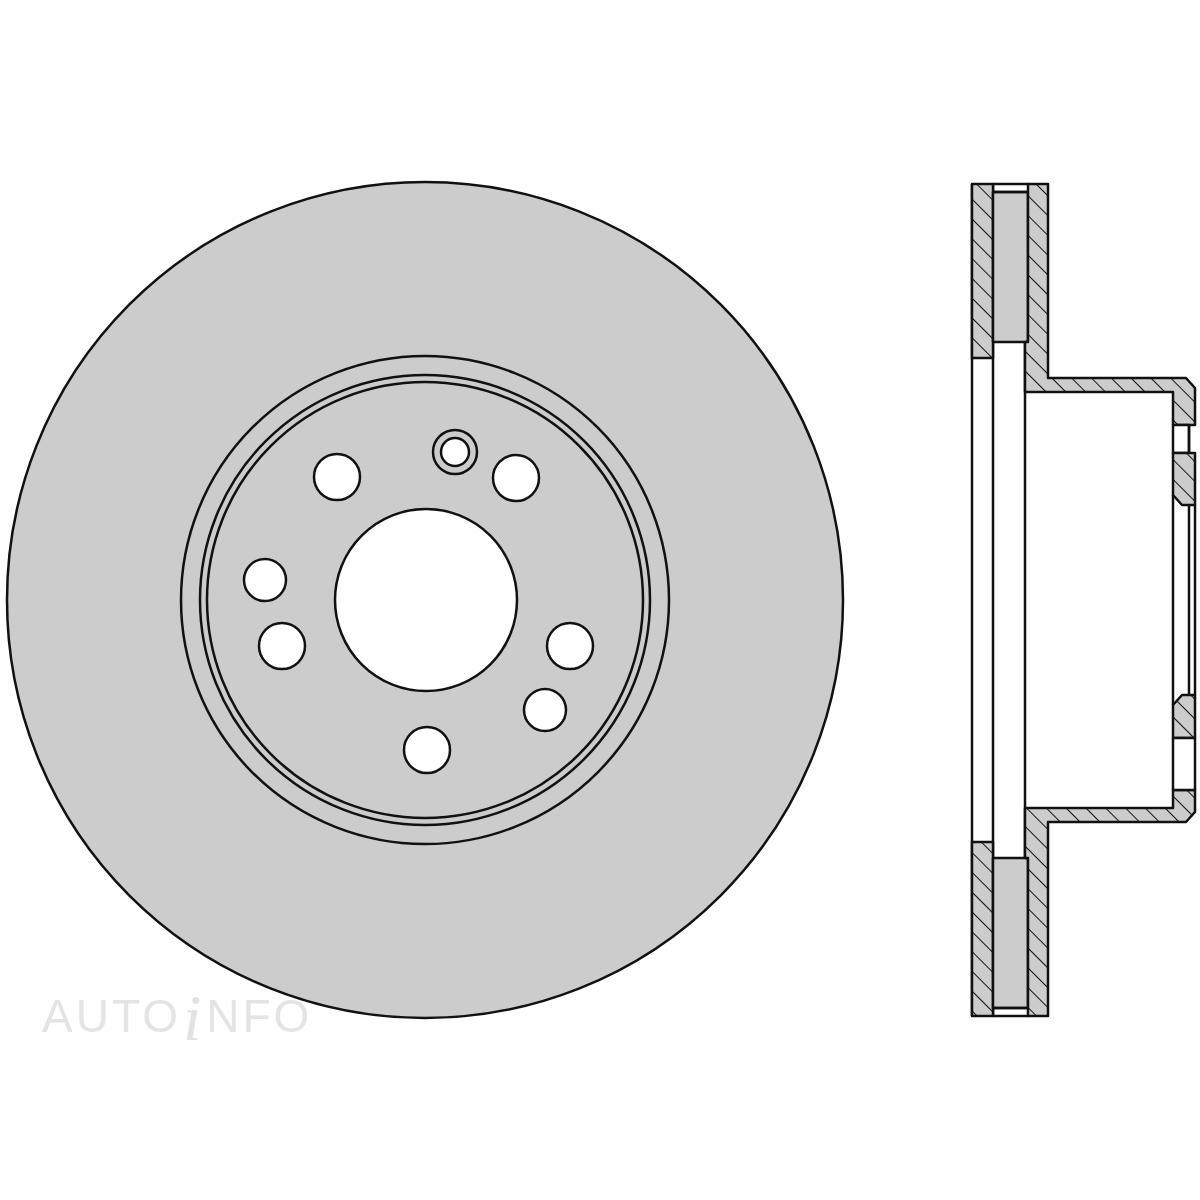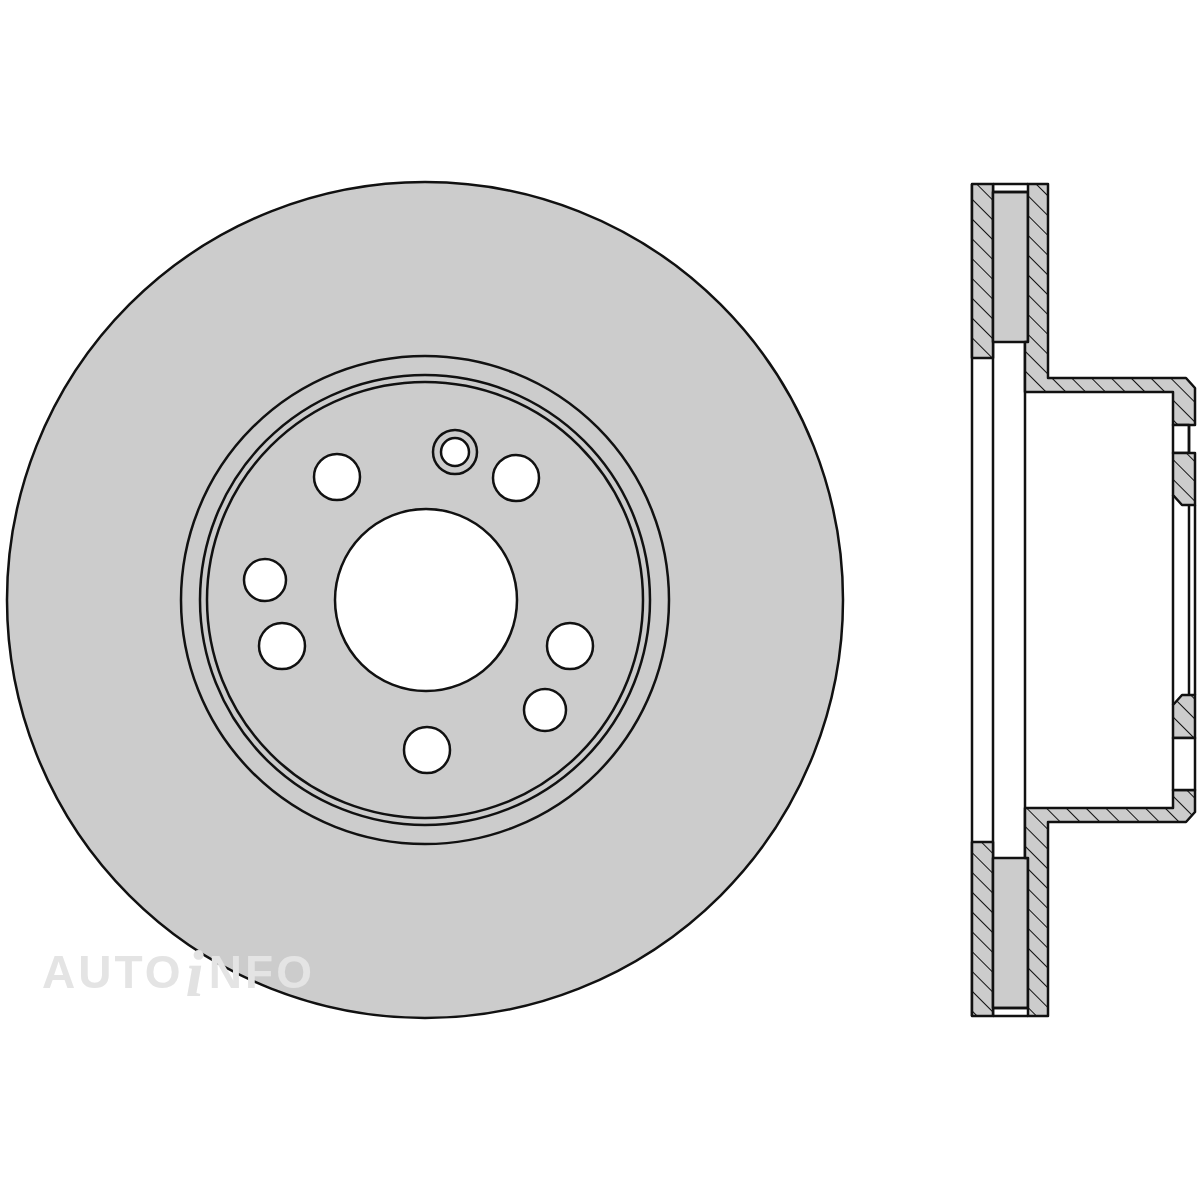--- a/index.html
+++ b/index.html
@@ -1,21 +1,21 @@
 <!DOCTYPE html>
 <html><head>
 <meta charset="utf-8">
 <style>
   html, body { margin: 0; padding: 0; background: #ffffff; }
   body { width: 1200px; height: 1200px; overflow: hidden; position: relative; font-family: "Liberation Sans", sans-serif; }
   #stage { position: absolute; left: 0; top: 0; width: 1200px; height: 1200px; }
   .watermark {
-    position: absolute; left: 42px; top: 928px;
+    position: absolute; left: 42px; top: 972px;
     font-family: "Liberation Sans", sans-serif;
-    font-size: 46px; letter-spacing: 3px; font-weight: 700;
+    font-size: 46px; letter-spacing: 3px; font-weight: 400;
     color: #e4e4e4; white-space: nowrap; user-select: none;
   }
   .watermark .wm-i { font-family: "Liberation Serif", serif; font-style: italic; font-size: 66px; color: #e2e2e2; position: relative; top: 8px; margin: 0 2px; }
 </style>
 </head>
 <body>
 
 <svg id="stage" viewBox="0 0 1200 1200" xmlns="http://www.w3.org/2000/svg">
   <defs>
     <pattern id="hatch" patternUnits="userSpaceOnUse" width="14" height="14" patternTransform="rotate(-45)">

